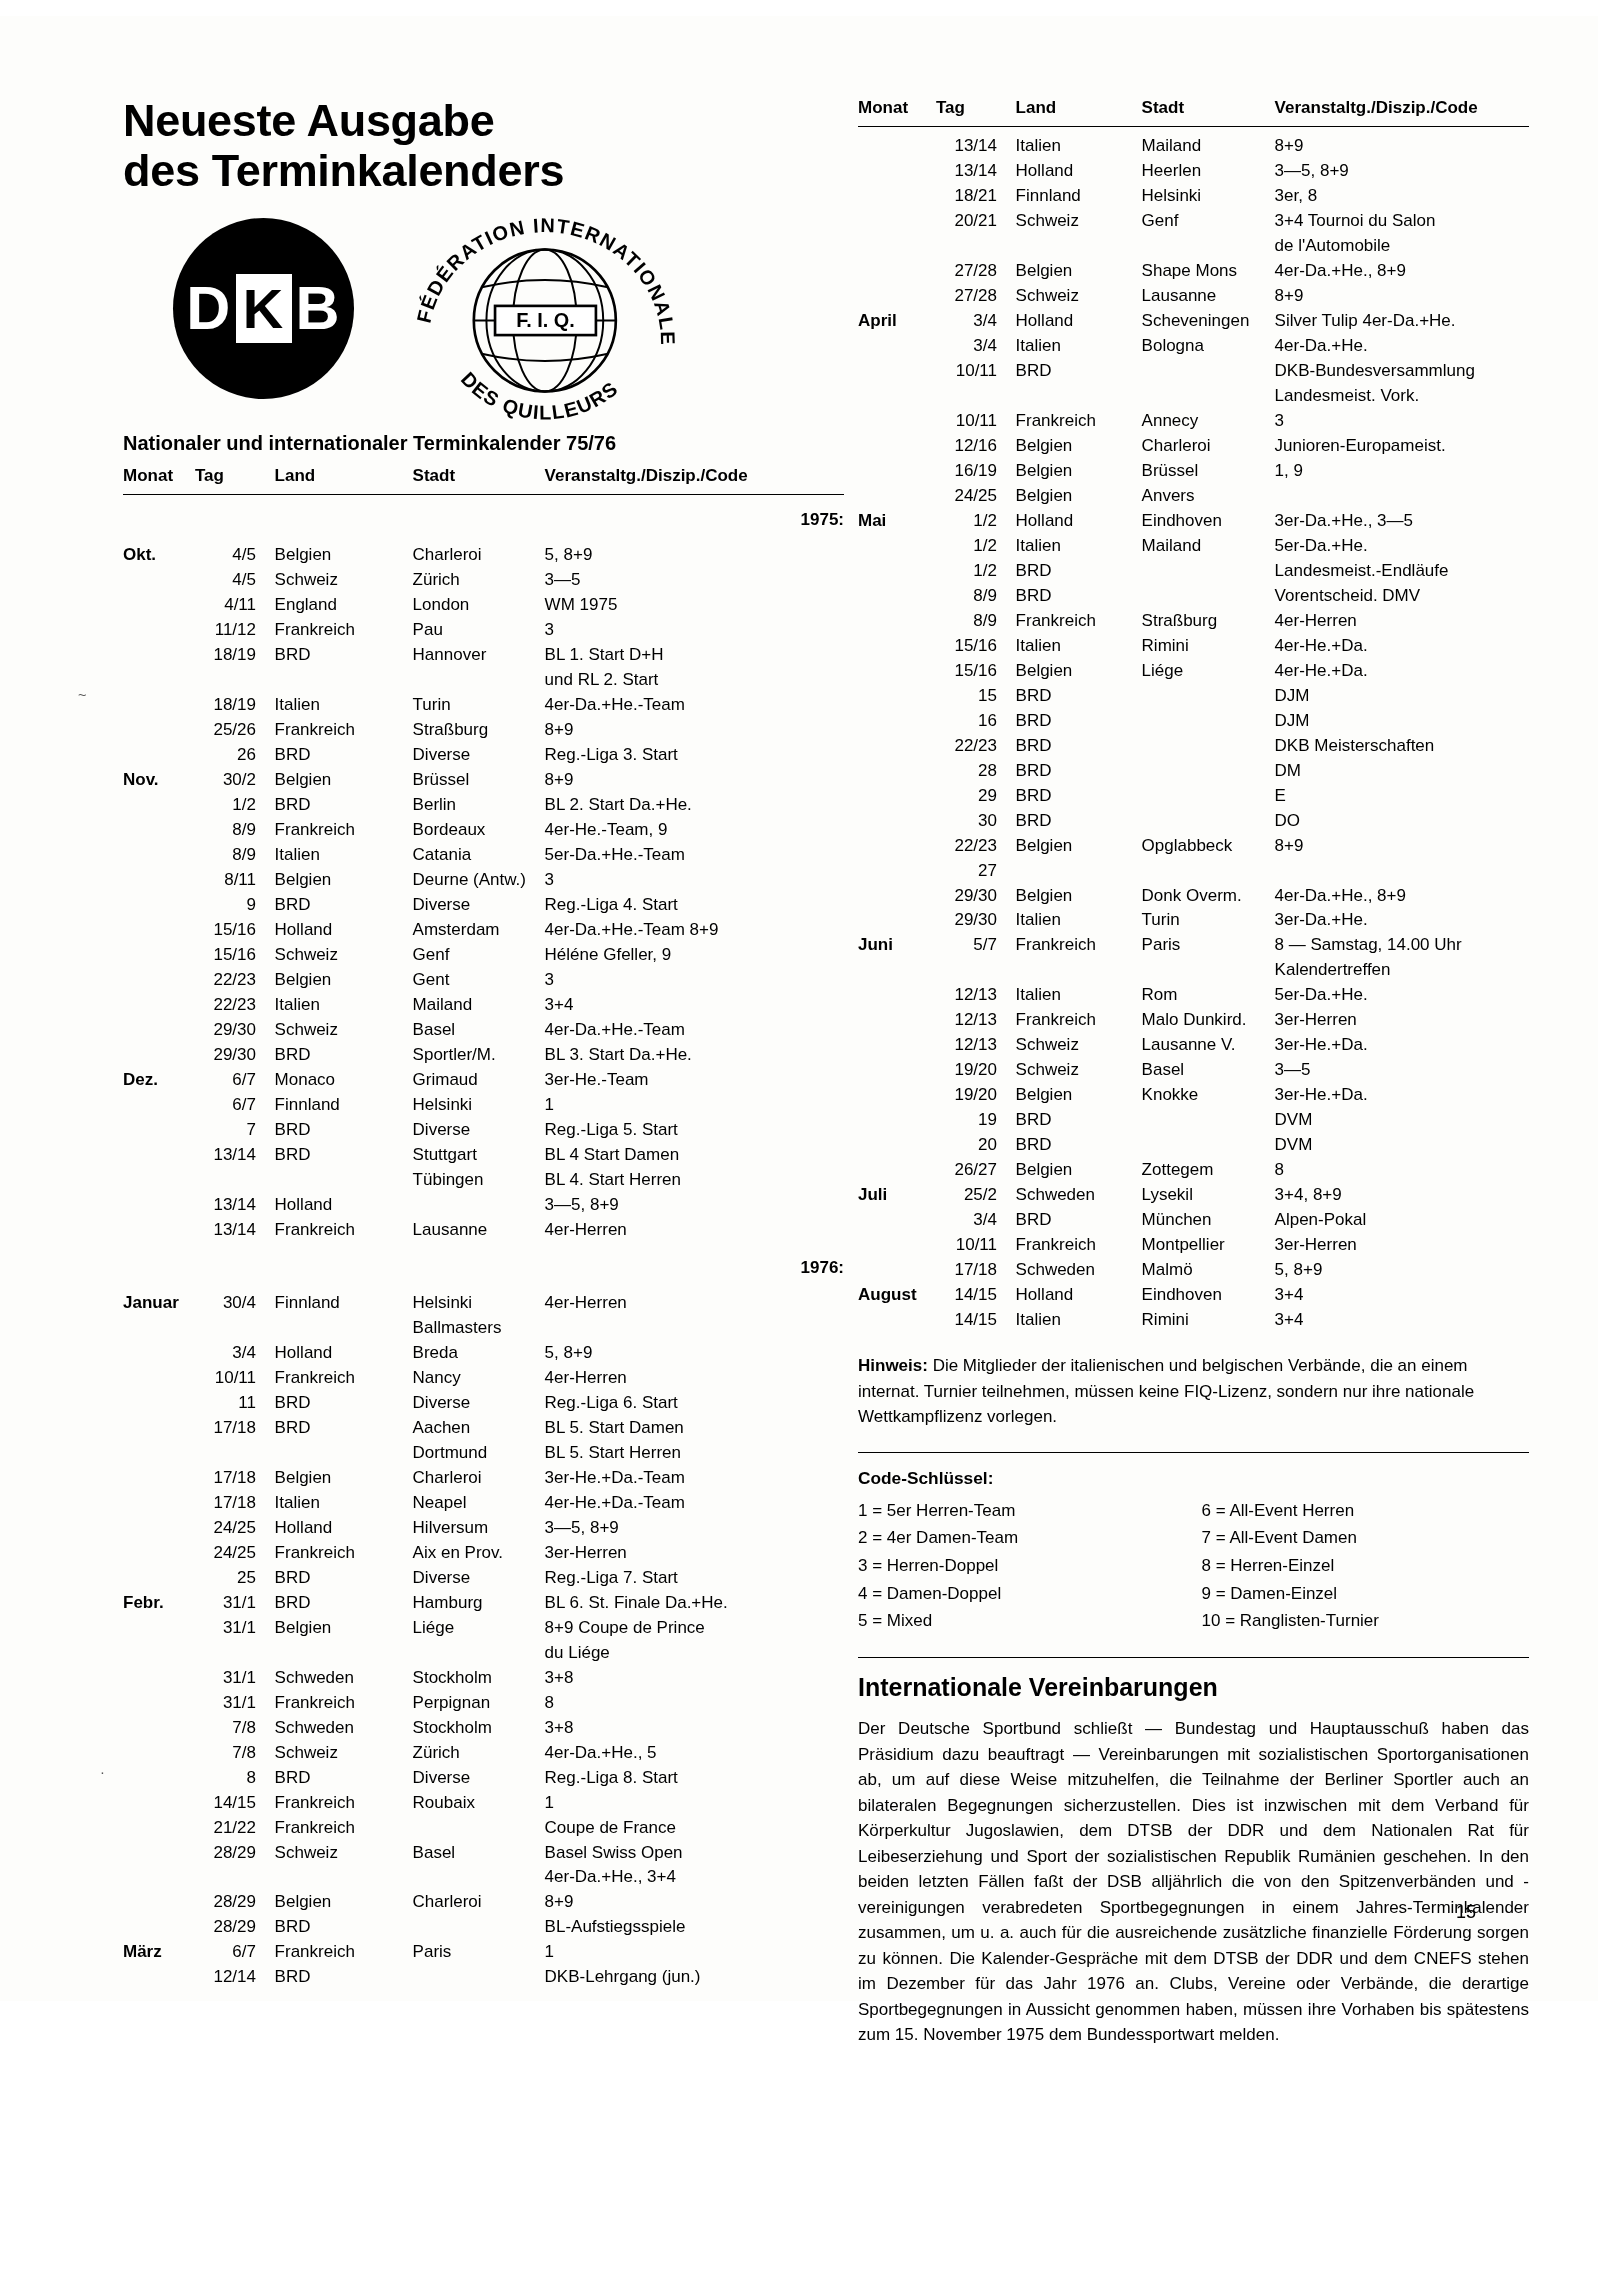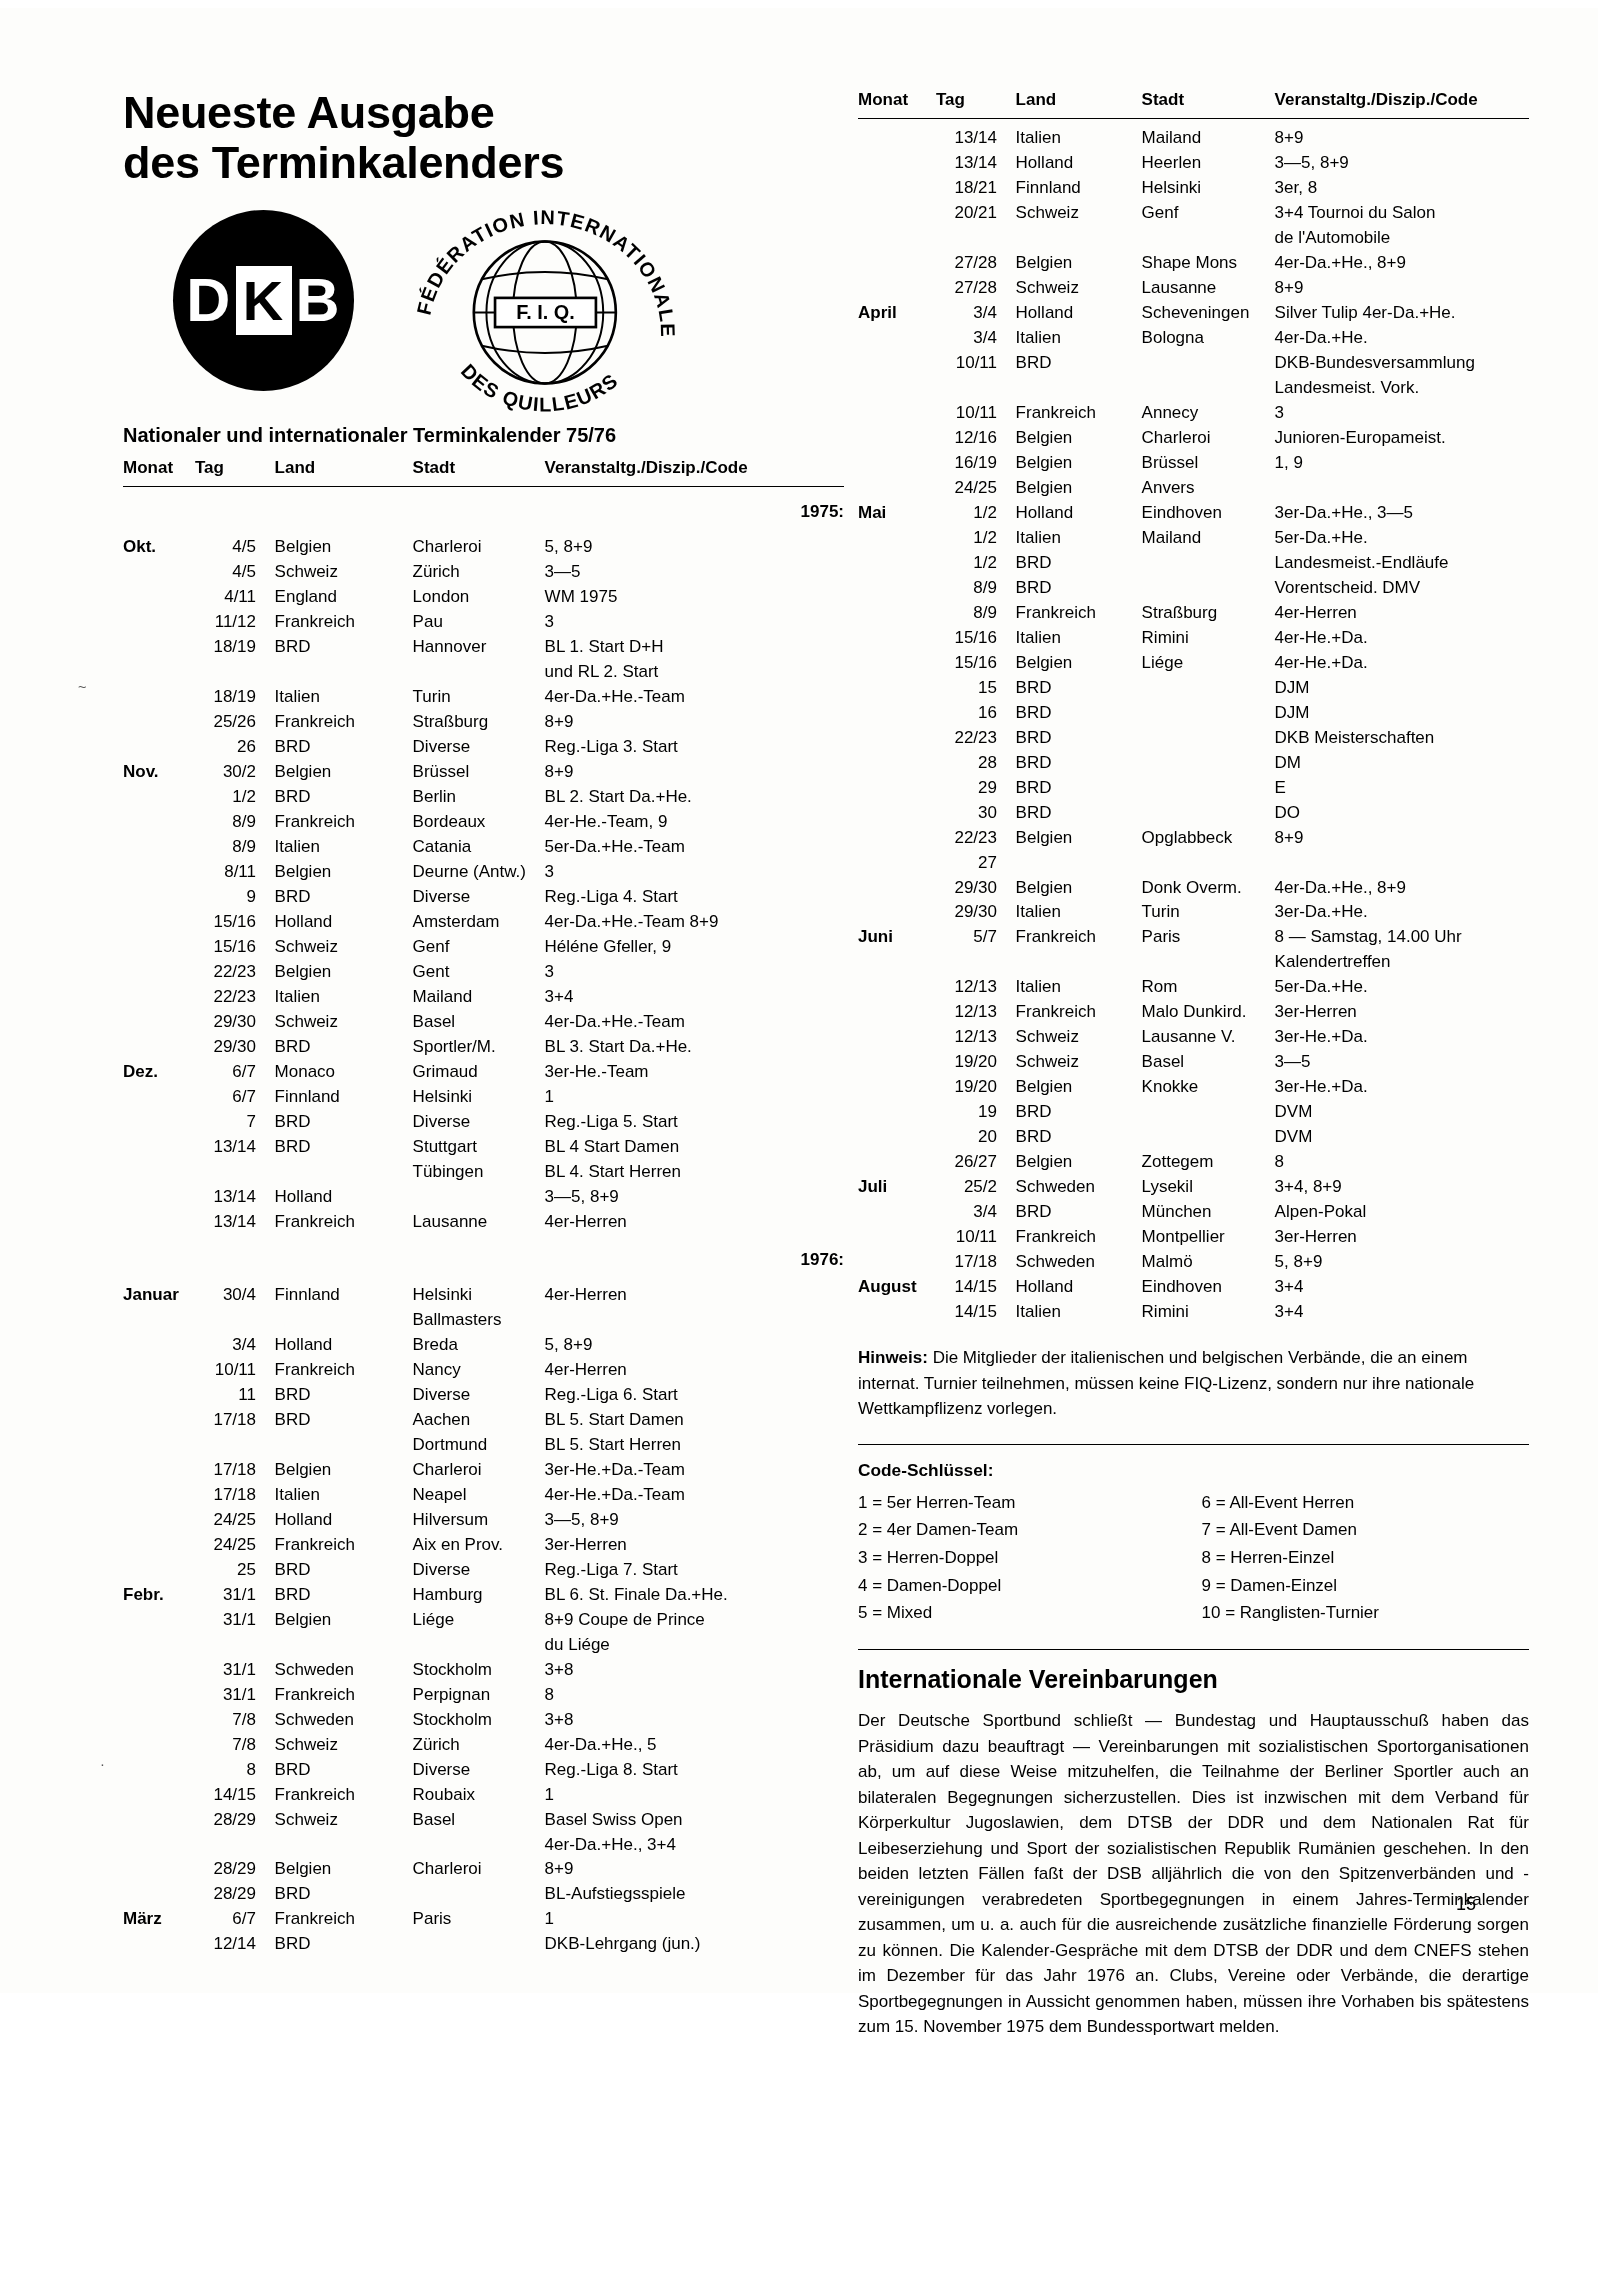--- a/index.html
+++ b/index.html
@@ -10,21 +10,21 @@
   body {
     width: 1599px;
     height: 2295px;
     font-family: "Liberation Sans", sans-serif;
     color: #000000;
     position: relative;
     overflow: hidden;
   }
   .page {
     position: absolute;
-    left: 0; top: 8px;
+    left: 0; top: 16px;
     width: 1599px;
     height: 1985px;
     background: #fdfdfb;
   }
   
   .col-left {
     position: absolute;
     left: 123px;
     top: 80px;
     width: 721px;
@@ -588,20 +588,27 @@
             <td class="c-land">BRD</td>
             <td class="c-stadt">Diverse</td>
             <td class="c-code">Reg.-Liga 8. Start</td>
           </tr>
           <tr>
             <td class="c-monat"></td>
             <td class="c-tag">14/15</td>
             <td class="c-land">Frankreich</td>
             <td class="c-stadt">Roubaix</td>
             <td class="c-code">1</td>
+          </tr>
+          <tr>
+            <td class="c-monat"></td>
+            <td class="c-tag">21/22</td>
+            <td class="c-land">Frankreich</td>
+            <td class="c-stadt"></td>
+            <td class="c-code">Coupe de France</td>
           </tr>
           <tr>
             <td class="c-monat"></td>
             <td class="c-tag">28/29</td>
             <td class="c-land">Schweiz</td>
             <td class="c-stadt">Basel</td>
             <td class="c-code">Basel Swiss Open</td>
           </tr>
           <tr>
             <td class="c-monat"></td>

